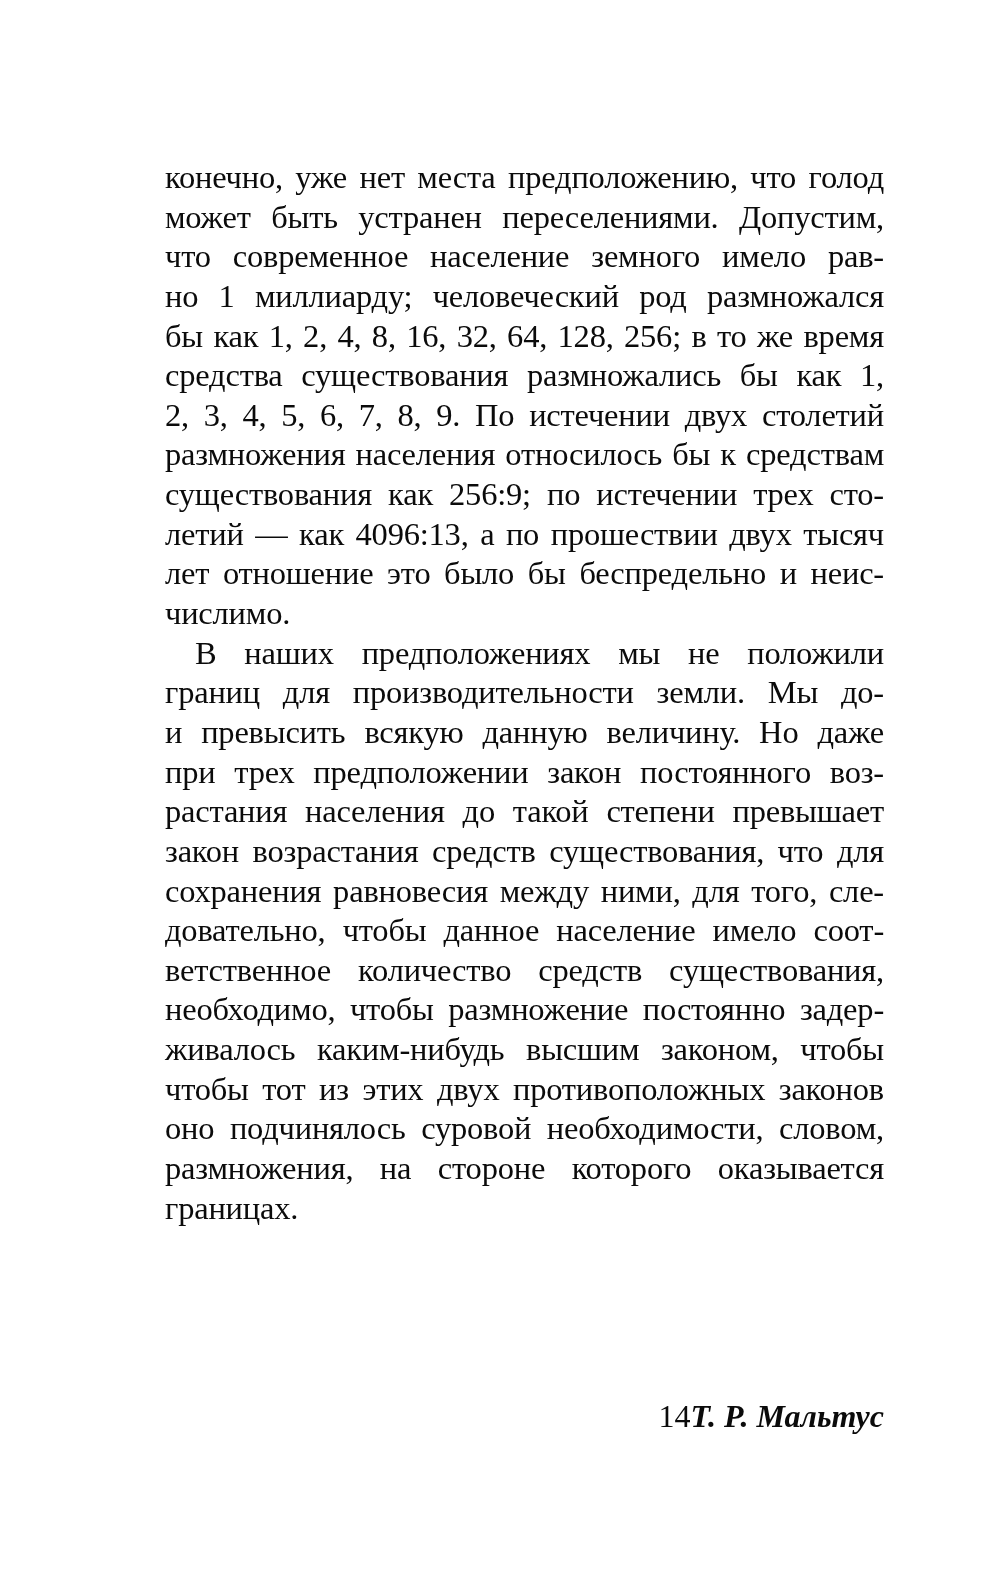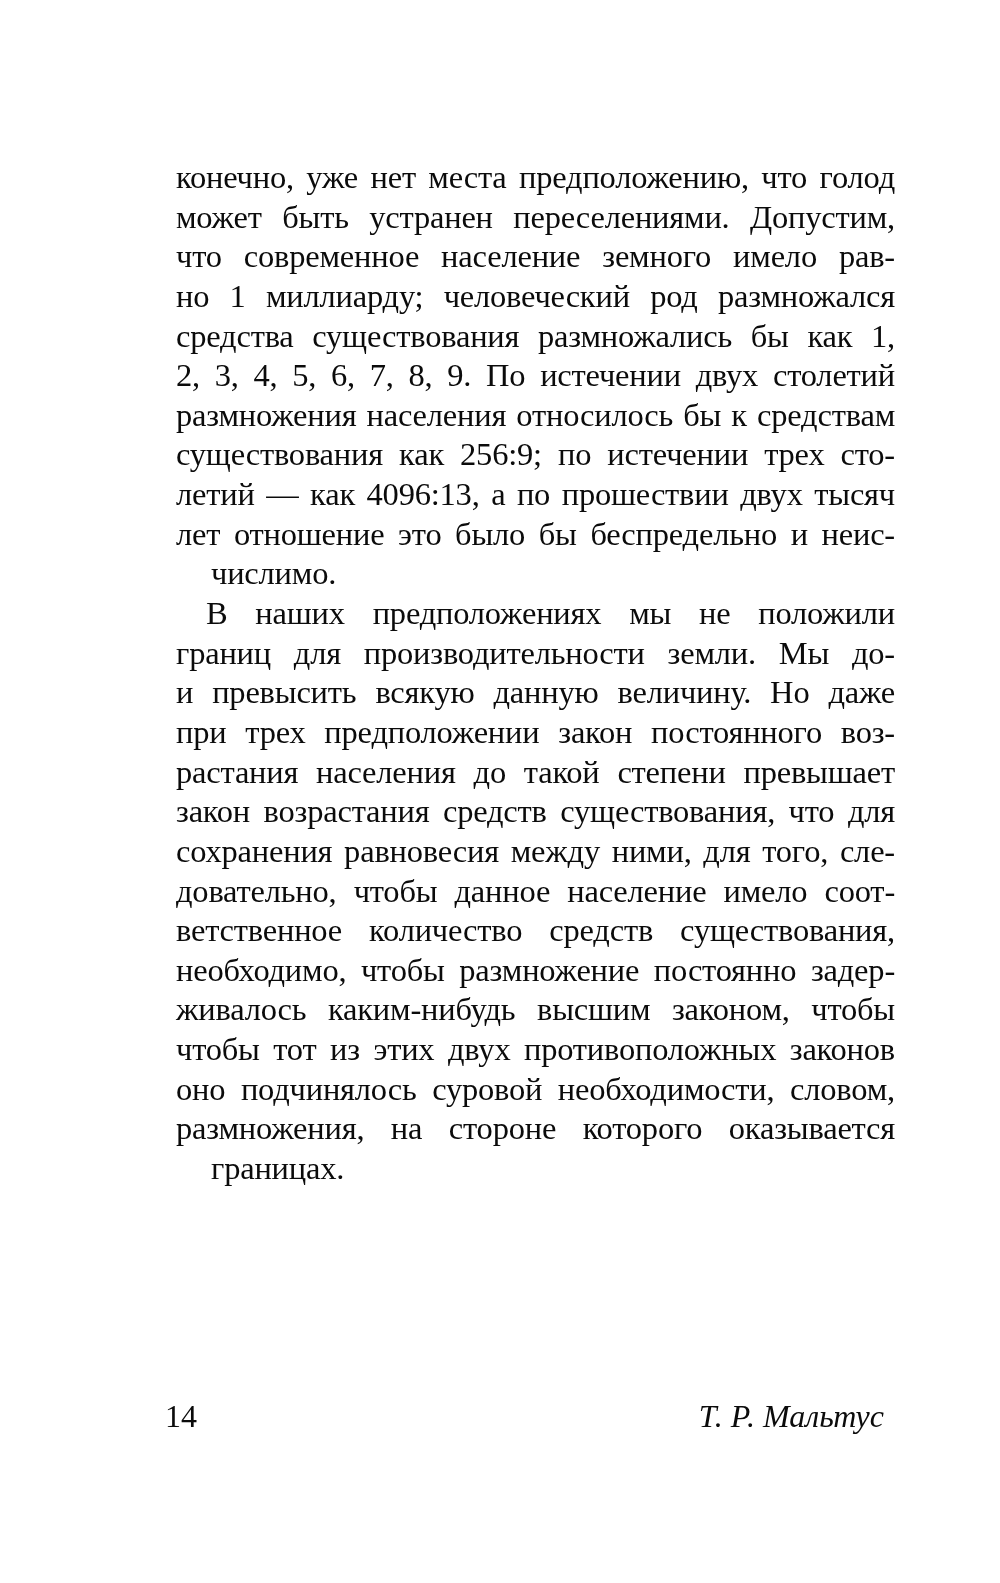--- a/index.html
+++ b/index.html
@@ -11,71 +11,72 @@
     position: relative;
     width: 1000px;
     height: 1583px;
     background: #ffffff;
     overflow: hidden;
     font-family: "Liberation Serif", serif;
     color: #0b0b0b;
   }
   .text-block {
     position: absolute;
-    left: 176px;
+    left: 165px;
     top: 158px;
     width: 719px;
   }
   .line {
     font-size: 32.5px;
     line-height: 39.65px;
     height: 39.65px;
     text-align: justify;
     text-align-last: justify;
     white-space: nowrap;
     letter-spacing: -0.2px;
   }
   .line.para-end {
     text-align-last: left;
-    margin-left: 35px;
   }
   .line.indent {
     padding-left: 30px;
     box-sizing: border-box;
   }
   .footer {
     position: absolute;
     left: 165px;
     top: 1396px;
     width: 719px;
     display: flex;
-    justify-content: space-between;
+    justify-content: flex-end;
     align-items: baseline;
     font-size: 32px;
     line-height: 40px;
   }
   .footer .page-number {
     font-style: normal;
   }
   .footer .running-title {
     font-style: italic;
+    font-weight: bold;
   }
 </style>
 </head>
 <body>
 
 <div class="page">
 
   <div class="text-block">
 
     <div>
       <div class="line">конечно, уже нет места предположению, что голод</div>
       <div class="line">может быть устранен переселениями. Допустим,</div>
       <div class="line">что современное население земного имело рав-</div>
       <div class="line">но 1 миллиарду; человеческий род размножался</div>
+      <div class="line">бы как 1, 2, 4, 8, 16, 32, 64, 128, 256; в то же время</div>
       <div class="line">средства существования размножались бы как 1,</div>
       <div class="line">2, 3, 4, 5, 6, 7, 8, 9. По истечении двух столетий</div>
       <div class="line">размножения населения относилось бы к средствам</div>
       <div class="line">существования как 256:9; по истечении трех сто-</div>
       <div class="line">летий — как 4096:13, а по прошествии двух тысяч</div>
       <div class="line">лет отношение это было бы беспредельно и неис-</div>
       <div class="line para-end">числимо.</div>
     </div>
 
     <div>

